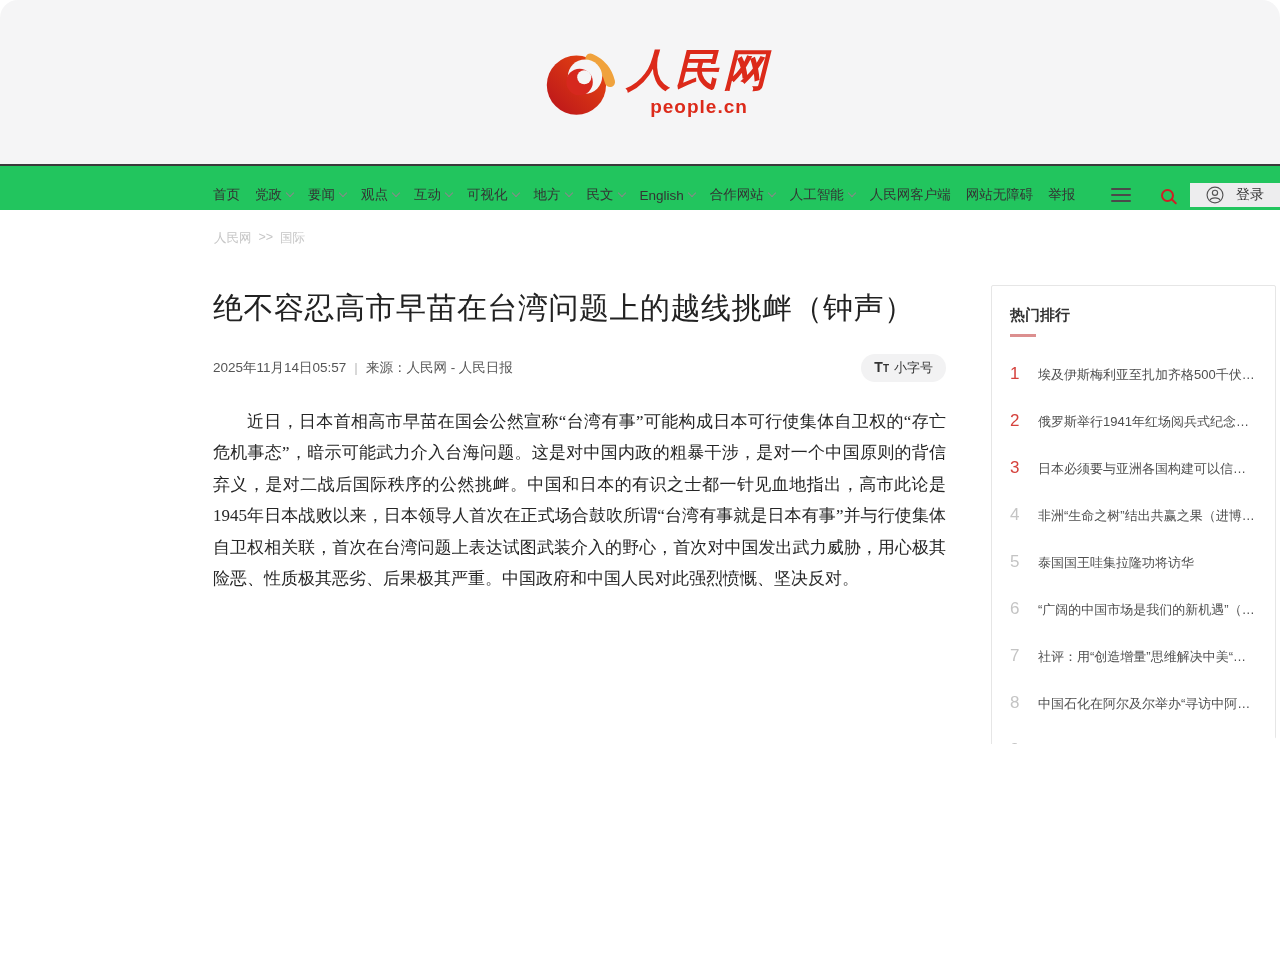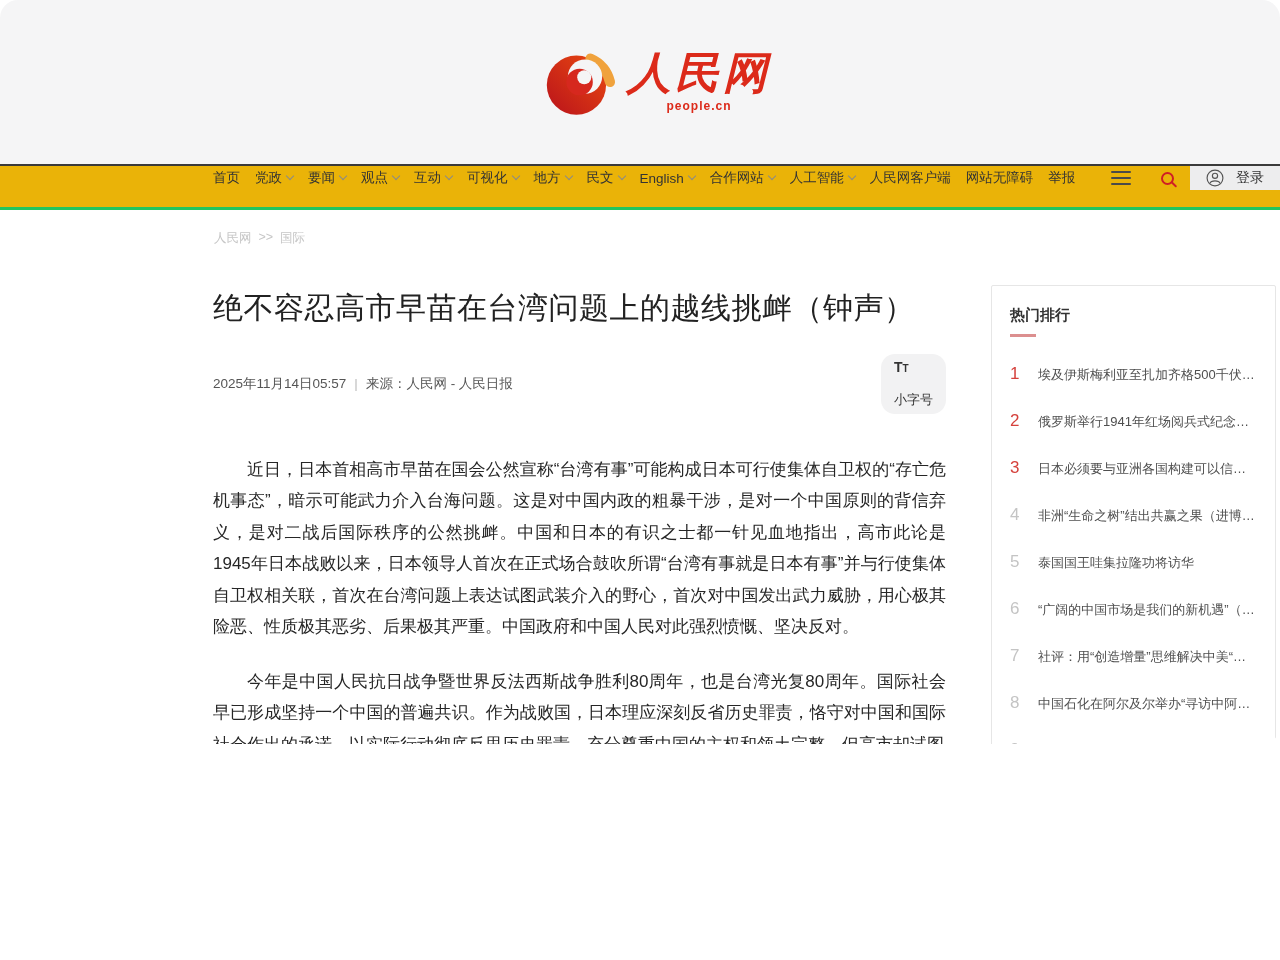--- a/index.html
+++ b/index.html
@@ -4,24 +4,24 @@
 <style>
   * { margin:0; padding:0; box-sizing:border-box; }
   body { font-family:"Liberation Sans","DejaVu Sans",sans-serif; background:#fff; }
   .page { width:1280px; height:744px; overflow:hidden; background:#fff; position:relative;border-radius:18px; }
 
   
   .masthead { height:166px; background:#f5f5f6; display:flex; align-items:center; justify-content:center; border-bottom:2px solid #3a3a3a; }
   .logo { display:flex; align-items:center; gap:10px; margin-left:30px; }
   .logo-text { display:flex; flex-direction:column; line-height:1; }
   .logo-cn { font-family:"Liberation Serif","DejaVu Serif",serif; font-weight:bold; font-style:italic; font-size:44px; color:#dc2a1a; letter-spacing:4px; }
-  .logo-en { font-size:12px; font-weight:bold; color:#dc2a1a; letter-spacing:1px; margin-top:4px; text-align:center; }
-
-  
-  .navbar { height:44px; background:#eab308; border-bottom:3px solid #22c55e; display:flex; align-items:flex-start; }
+  .logo-en { font-size:19px; font-weight:bold; color:#dc2a1a; letter-spacing:1px; margin-top:4px; text-align:center; }
+
+  
+  .navbar { height:44px; background:#22c55e; border-bottom:3px solid #22c55e; display:flex; align-items:flex-end; }
   .nav-inner { display:flex; align-items:center; margin-left:213px; gap:15px; font-size:13.5px; color:#333; flex:1; }
   .nav-item { color:#333; cursor:pointer; white-space:nowrap; display:flex; align-items:center; }
   .chev { display:inline-block; width:6px; height:6px; border-right:1.2px solid #8a8a8a; border-bottom:1.2px solid #8a8a8a; transform:rotate(45deg); margin-left:5px; margin-top:-4px; }
   .nav-right { display:flex; align-items:stretch; margin-left:auto; }
   .nav-divider { width:1px; background:#e0e0e0; margin:12px 0; }
   .icon-btn { width:46px; display:flex; align-items:center; justify-content:center; cursor:pointer; }
   .hamburger { width:20px; display:flex; flex-direction:column; gap:4px; }
   .hamburger span { display:block; height:2px; background:#4a4a4a; border-radius:1px; }
   .search-glyph { width:13px; height:13px; border:2px solid #cf1f25; border-radius:50%; position:relative; }
   .search-glyph::after { content:''; position:absolute; width:2px; height:7px; background:#cf1f25; transform:rotate(-45deg); right:-3px; bottom:-5px; border-radius:1px; }
@@ -30,24 +30,24 @@
   
   .breadcrumb { margin:20px 0 0 214px; font-size:12.5px; color:#c6c6c6; display:flex; gap:7px; }
   .breadcrumb a { color:#c6c6c6; text-decoration:none; cursor:pointer; }
 
   
   .content { display:flex; margin:38px 0 0 213px; width:1063px; gap:45px; align-items:flex-start; }
   .article-col { width:733px; }
   .article-title { font-size:30px; font-weight:500; color:#222; line-height:1.55; letter-spacing:0.5px; }
   .meta-row { margin-top:22px; display:flex; align-items:center; font-size:13.5px; color:#555;text-align:right; }
   .meta-sep { margin:0 8px; color:#bbb; }
-  .font-size-btn { margin-left:auto; background:#f2f2f3; border-radius:14px; padding:5px 13px; font-size:13px; color:#333; cursor:pointer; display:flex; align-items:baseline; gap:16px;flex-direction:column; }
+  .font-size-btn { margin-left:auto; background:#f2f2f3; border-radius:14px; padding:5px 13px; font-size:13px; color:#333; cursor:pointer; display:flex; align-items:baseline; gap:5px; }
   .tt .t1 { font-weight:bold; font-size:14px; }
   .tt .t2 { font-weight:bold; font-size:10px; }
-  .article-body { margin-top:40px; }
+  .article-body { margin-top:24px;font-family:Liberation Serif, serif; }
   .article-body p { font-size:17px; line-height:31.5px; color:#262626; text-indent:2em; text-align:justify; margin-bottom:23px; }
 
   
   .sidebar { width:285px; border:1px solid #e6e6e6; border-radius:2px; background:#fff; padding:20px 18px 36px 18px; }
   .sidebar-title { font-size:15px; font-weight:bold; color:#333; }
   .sidebar-title-bar { width:26px; height:3px; background:#dc8f8f; margin-top:9px; }
   .hot-list { list-style:none; margin-top:8px; }
   .hot-item { display:flex; align-items:baseline; gap:10px; margin-top:27px; cursor:pointer; }
   .hot-rank { font-size:17px; width:18px; flex:0 0 auto; text-align:left; color:#c4c4c4; font-family:"Liberation Sans",sans-serif; }
   .hot-rank.hot { color:#d5413c; }
@@ -175,21 +175,20 @@
         <span class="meta-sep">|</span>
         <span>来源：人民网 - 人民日报</span>
         <div class="font-size-btn">
           <span class="tt"><span class="t1">T</span><span class="t2">T</span></span>
           <span>小字号</span>
         </div>
       </div>
 
       <div class="article-body">
         <p>近日，日本首相高市早苗在国会公然宣称“台湾有事”可能构成日本可行使集体自卫权的“存亡危机事态”，暗示可能武力介入台海问题。这是对中国内政的粗暴干涉，是对一个中国原则的背信弃义，是对二战后国际秩序的公然挑衅。中国和日本的有识之士都一针见血地指出，高市此论是1945年日本战败以来，日本领导人首次在正式场合鼓吹所谓“台湾有事就是日本有事”并与行使集体自卫权相关联，首次在台湾问题上表达试图武装介入的野心，首次对中国发出武力威胁，用心极其险恶、性质极其恶劣、后果极其严重。中国政府和中国人民对此强烈愤慨、坚决反对。</p>
-        <p>今年是中国人民抗日战争暨世界反法西斯战争胜利80周年，也是台湾光复80周年。国际社会早已形成坚持一个中国的普遍共识。作为战败国，日本理应深刻反省历史罪责，恪守对中国和国际社会作出的承诺，以实际行动彻底反思历史罪责，充分尊重中国的主权和领土完整。但高市却试图</p>
       </div>
     </div>
 
     <aside class="sidebar">
       <div class="sidebar-title">热门排行</div>
       <div class="sidebar-title-bar"></div>
       <ul class="hot-list">
         <li class="hot-item">
             <span class="hot-rank hot">1</span>
             <span class="hot-text">埃及伊斯梅利亚至扎加齐格500千伏输电...</span>

